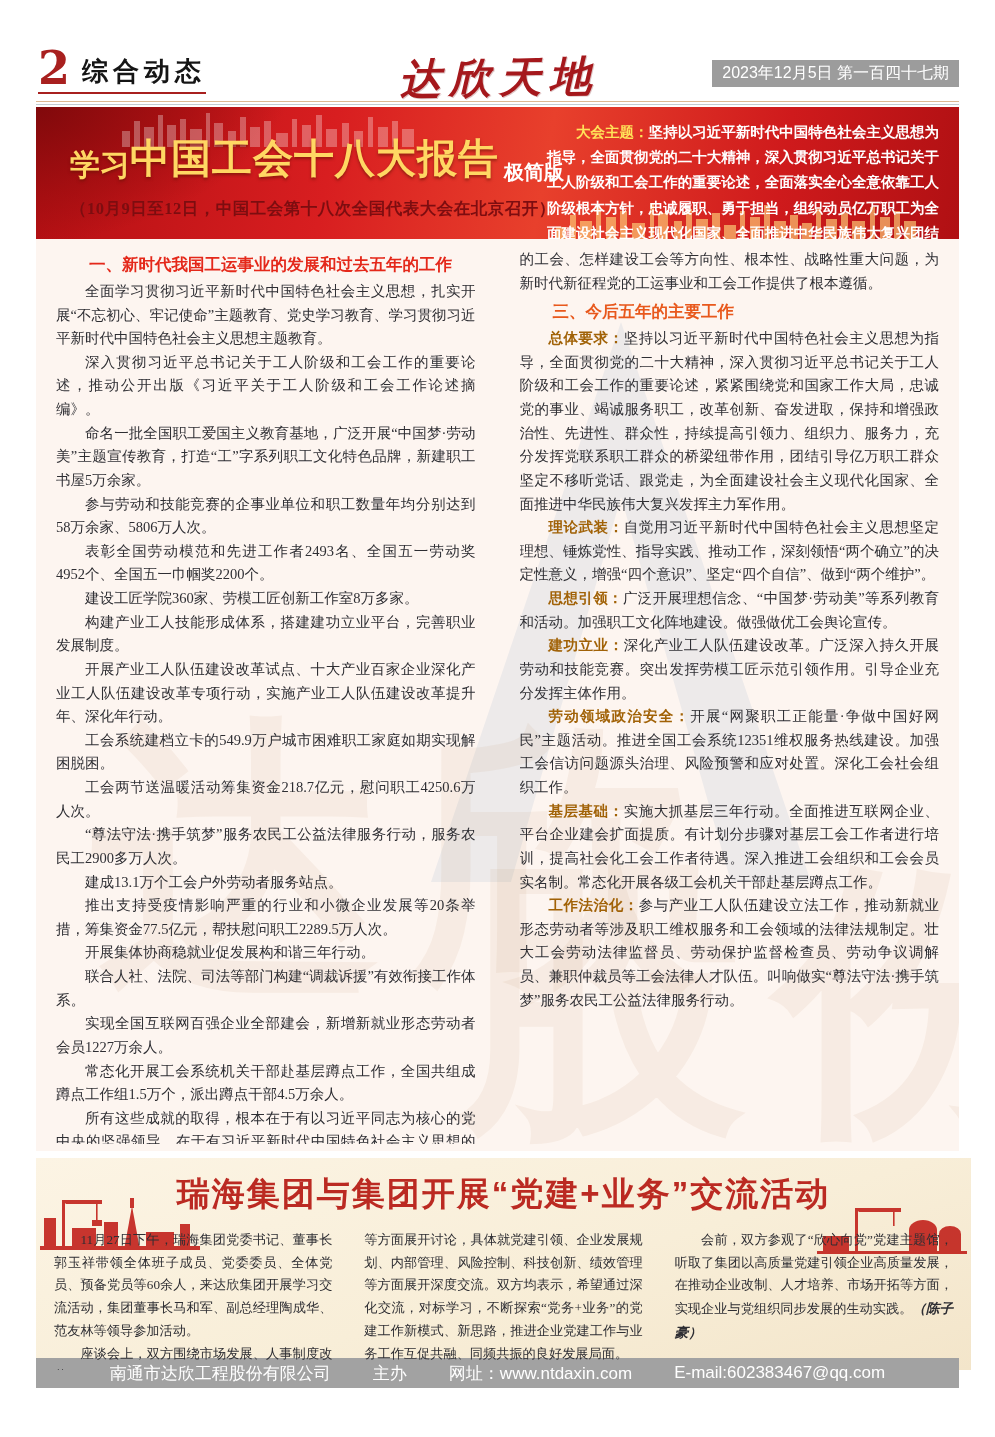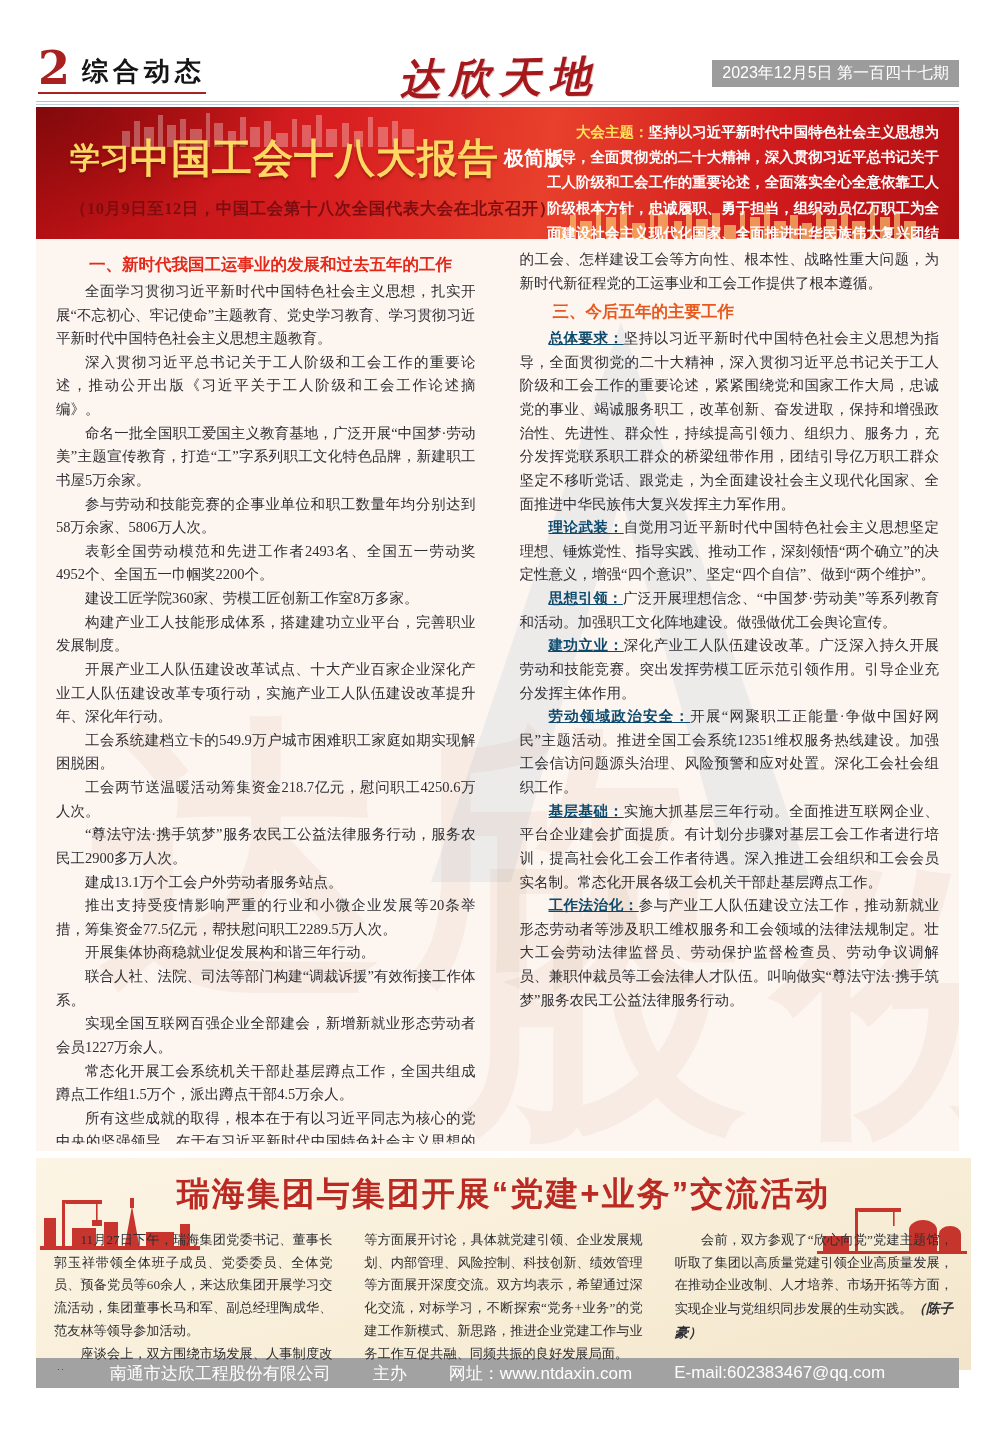--- a/index.html
+++ b/index.html
@@ -24,21 +24,21 @@
   
   .main{position:absolute;top:107px;left:36px;right:36px;height:1044px;background:#fdf5f0;overflow:hidden;}
   .banner{position:relative;height:132px;overflow:hidden;
           background:linear-gradient(100deg,#b30f13 0%,#d81e20 32%,#e8402c 55%,#cf1a1c 80%,#b01013 100%);}
   .flag{position:absolute;left:-40px;top:-50px;width:300px;height:170px;transform:rotate(-9deg);
         background:radial-gradient(ellipse at 15% 20%, rgba(120,8,10,.85) 0%, rgba(150,12,14,.55) 45%, transparent 72%);}
   .sky{position:absolute;}
   .sky-left{top:4px;left:86px;width:300px;height:36px;opacity:.30;}
   .sky-right{bottom:0;left:520px;width:360px;height:38px;opacity:.65;}
   .banner-left{position:absolute;left:34px;top:24px;width:505px;z-index:2;}
-  .banner-title-row{display:flex;align-items:center;white-space:nowrap;}
+  .banner-title-row{display:flex;align-items:flex-end;white-space:nowrap;}
   .t-prefix{font-size:30px;color:#ffd763;font-weight:bold;font-family:"Liberation Sans",sans-serif;
             text-shadow:0 2px 3px rgba(90,20,0,.5);}
   .t-main{font-size:40px;color:#ffd763;font-weight:bold;letter-spacing:1px;font-family:"DejaVu Serif",serif;
           text-shadow:0 2px 3px rgba(90,20,0,.55);}
   .t-suffix{font-size:20px;color:#ffffff;font-weight:bold;margin-left:5px;font-family:"Liberation Sans",sans-serif;}
   .banner-subtitle{margin-top:12px;font-size:16.5px;font-weight:bold;color:#7d0d10;letter-spacing:.5px;}
   .banner-right{position:absolute;right:20px;top:13px;width:392px;z-index:2;font-size:14.5px;line-height:1.74;
                 color:#fff;font-weight:bold;text-align:justify;text-indent:2em;
                 font-family:"Liberation Sans","DejaVu Sans",sans-serif;}
   .theme-lead{color:#ffe259;}
@@ -54,21 +54,21 @@
   .wm-gufen{left:420px;top:700px;font-size:290px;letter-spacing:30px;}
 
   
   .cols{position:relative;z-index:1;display:flex;gap:44px;padding:9px 20px 0;}
   .col{flex:1;min-width:0;height:896px;overflow:hidden;text-align:justify;
        font-size:14.5px;line-height:1.63;}
   .para{margin:0;text-indent:2em;}
   .para.noindent{text-indent:0;}
   .sec-heading{margin:3px 0 2px;font-size:16.5px;font-weight:bold;color:#e4281a;text-indent:2em;
                font-family:"Liberation Sans","DejaVu Sans",sans-serif;}
-  .lead{font-weight:bold;color:#0c4a6e;font-family:"Liberation Sans","DejaVu Sans",sans-serif;text-decoration:underline;}
+  .lead{font-weight:bold;color:#a16207;font-family:"Liberation Sans","DejaVu Sans",sans-serif;}
   .tail{font-style:italic;font-size:13.5px;font-weight:bold;}
 
   
   .bottom{position:absolute;top:1158px;left:36px;right:24px;height:212px;overflow:hidden;
           background:linear-gradient(163deg,#fcf4e4 0%,#f8eed8 55%,#f3e5ca 100%);}
   .bottom-title{margin:14px 0 0;text-align:center;font-size:33px;font-weight:bold;color:#bb2a22;
                 letter-spacing:2px;font-family:"Liberation Sans","DejaVu Sans",sans-serif;}
   .crane{position:absolute;opacity:.92;}
   .crane-left{left:4px;top:26px;width:160px;height:66px;}
   .crane-right{right:4px;top:38px;width:150px;height:58px;}

